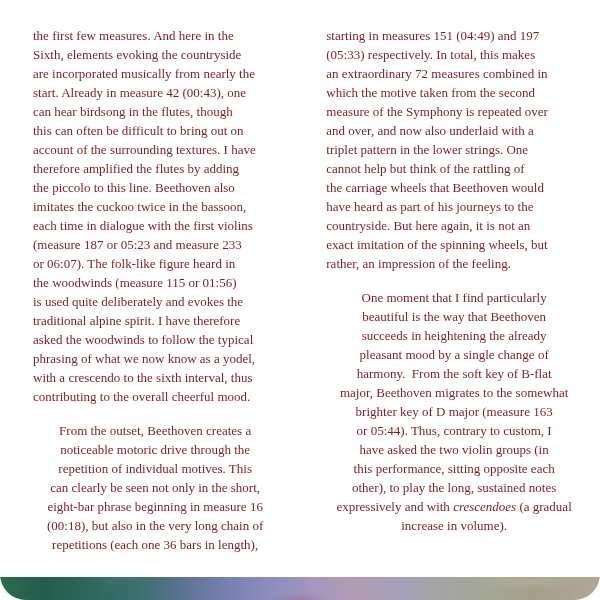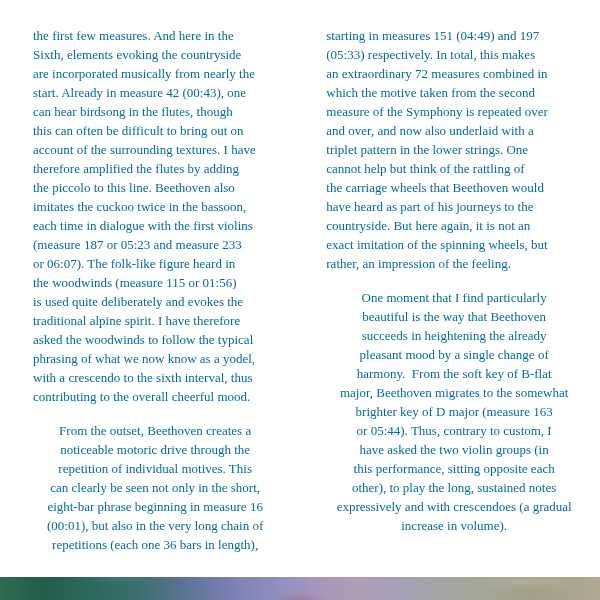--- a/index.html
+++ b/index.html
@@ -29,21 +29,21 @@
     line-height: 19px;
     text-align: left;
   }
   .col-left  { width: 256px; }
   .col-right { width: 268px; margin-left: 24px; }
   .para {
     margin: 0 0 15px 0;
     white-space: pre-wrap;
   }
   .para:last-child { margin-bottom: 0; text-align: center; }
-  .italic { }
+  .italic { font-style: italic; }
   .footer-strip {
     position: absolute;
     left: 0;
     right: 0;
     bottom: 0;
     height: 23px;
   }
   
   .footer-strip::after {
     content: "";
@@ -51,21 +51,21 @@
     inset: 0;
     background:
       radial-gradient(ellipse 40px 10px at 50% 100%, rgba(164,96,116,0.45), rgba(164,96,116,0) 70%),
       radial-gradient(ellipse 70px 12px at 20% 0%, rgba(90,130,140,0.30), rgba(90,130,140,0) 70%),
       radial-gradient(ellipse 80px 12px at 88% 20%, rgba(200,195,175,0.35), rgba(200,195,175,0) 70%);
   }
 </style>
 </head>
 <body>
 
-<div class="page" style="color: #0369a1;">
+<div class="page" style="color: #7f1d1d; border-radius: 26px;">
 
   <div class="columns">
 
     <div class="col col-left">
       <p class="para">the first few measures. And here in the
 Sixth, elements evoking the countryside
 are incorporated musically from nearly the
 start. Already in measure 42 (00:43), one
 can hear birdsong in the flutes, though
 this can often be difficult to bring out on
@@ -81,21 +81,21 @@
 traditional alpine spirit. I have therefore
 asked the woodwinds to follow the typical
 phrasing of what we now know as a yodel,
 with a crescendo to the sixth interval, thus
 contributing to the overall cheerful mood.</p>
       <p class="para">From the outset, Beethoven creates a
 noticeable motoric drive through the
 repetition of individual motives. This
 can clearly be seen not only in the short,
 eight-bar phrase beginning in measure 16
-(00:01), but also in the very long chain of
+(00:18), but also in the very long chain of
 repetitions (each one 36 bars in length),</p>
     </div>
 
     <div class="col col-right">
       <p class="para">starting in measures 151 (04:49) and 197
 (05:33) respectively. In total, this makes
 an extraordinary 72 measures combined in
 which the motive taken from the second
 measure of the Symphony is repeated over
 and over, and now also underlaid with a

